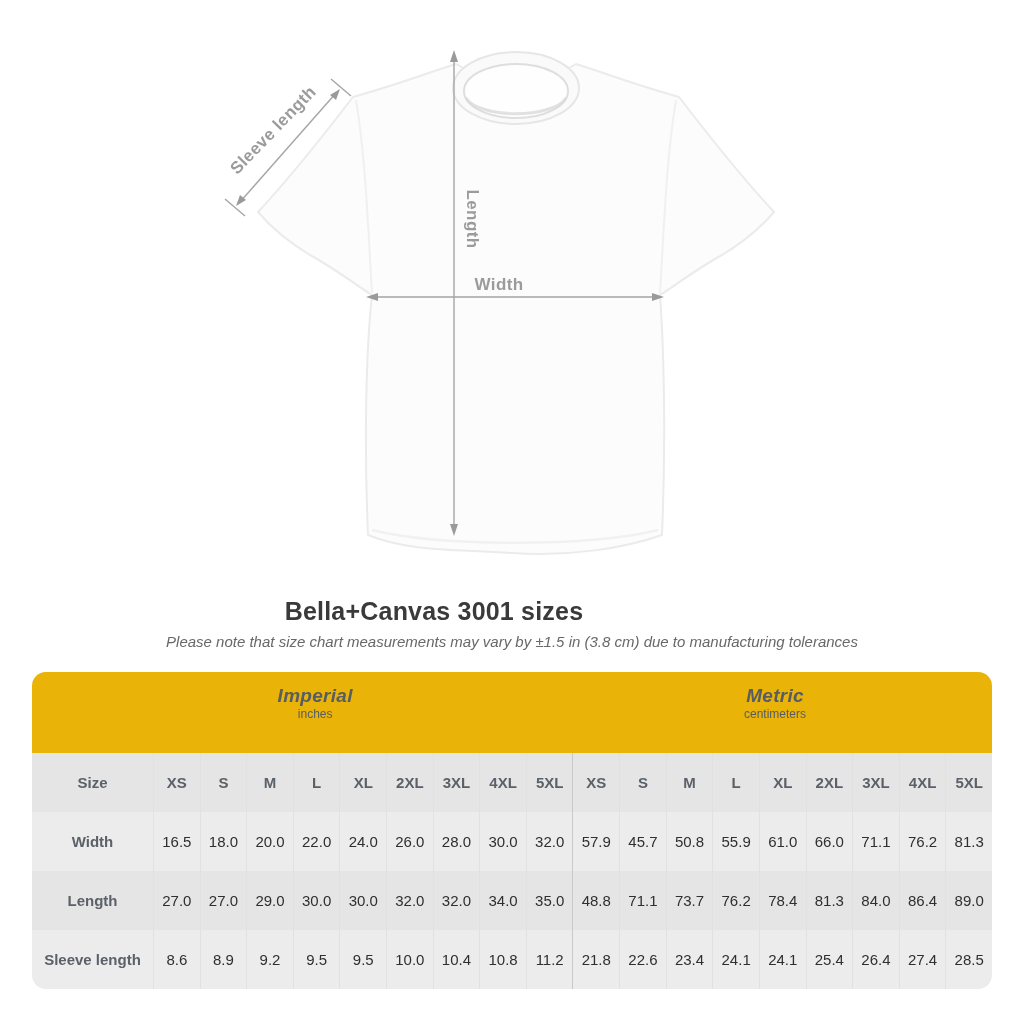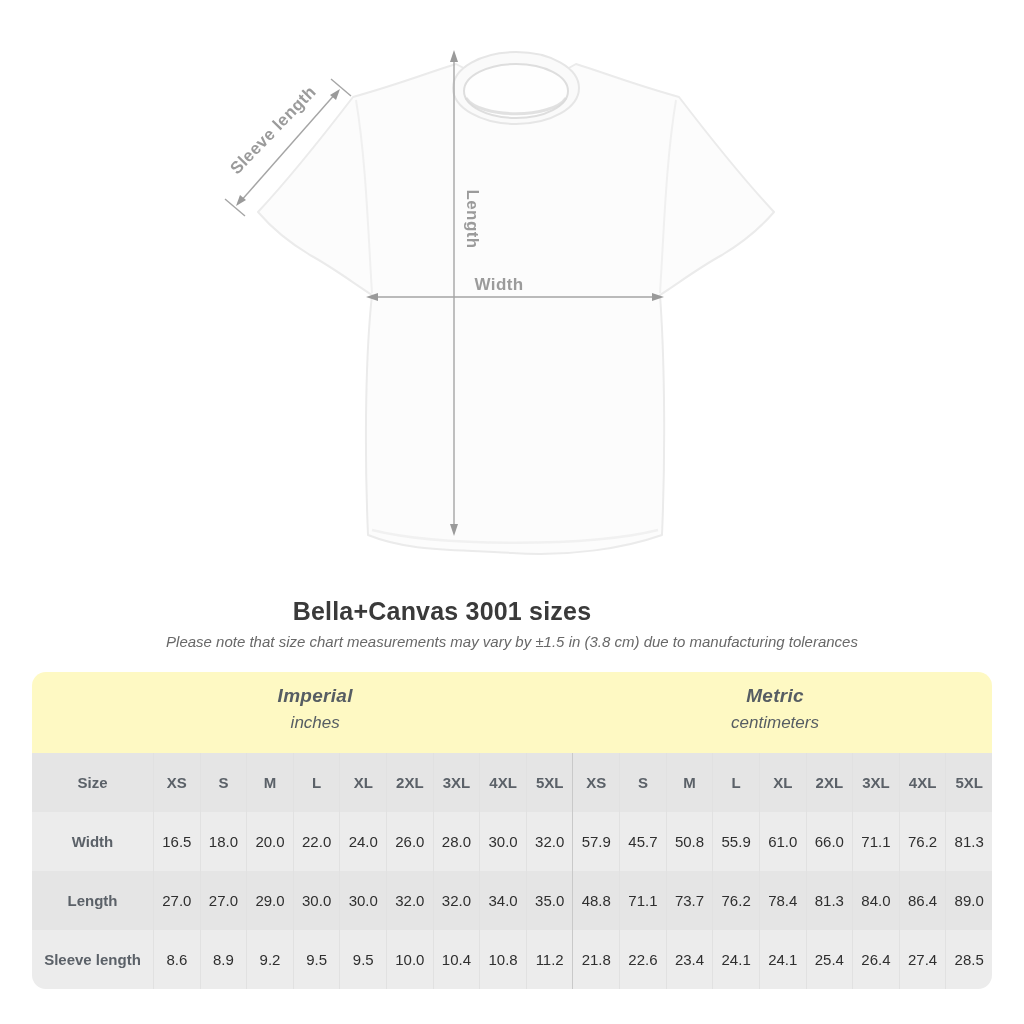--- a/index.html
+++ b/index.html
@@ -6,33 +6,33 @@
   .stage{
     position:relative;width:1024px;height:1024px;background:#ffffff;overflow:hidden;
     font-family:"Liberation Sans",sans-serif;
   }
   
   .diagram{position:absolute;left:180px;top:30px;width:660px;height:552px;}
   .diagram svg{display:block;}
   .dim-label{font-family:"Liberation Sans",sans-serif;font-weight:bold;font-size:17px;
     fill:#9b9b9b;letter-spacing:.4px;}
   
-  .title{position:absolute;top:597px;left:12px;width:860px;text-align:center;
+  .title{position:absolute;top:597px;left:4px;width:860px;text-align:center;
     font-size:25px;font-weight:bold;color:#3a3a3a;letter-spacing:.2px;}
   .subtitle{position:absolute;top:633px;left:0;width:1024px;text-align:center;
     font-size:15px;font-style:italic;color:#686868;}
   
   .size-table{position:absolute;left:32px;top:672px;width:960px;border-radius:14px;
     overflow:hidden;background:#ffffff;}
-  .unit-header{position:relative;height:81px;background:#fef9c3;}
+  .unit-header{position:relative;height:81px;background:#eab308;}
   .unit-group{position:absolute;top:13px;transform:translateX(-50%);text-align:center;}
   .unit-group.imperial{left:29.5%;}
   .unit-group.metric{left:77.4%;}
   .unit-name{font-size:19px;font-weight:bold;font-style:italic;color:#565d63;letter-spacing:.3px;}
-  .unit-sub{font-size:17px;font-style:italic;color:#565d63;margin-top:6px;}
+  .unit-sub{font-size:12px;color:#565d63;}
   .grid{display:grid;grid-template-columns:121px repeat(18,1fr);}
   .cell{height:59px;display:flex;align-items:center;justify-content:center;
     font-size:15px;color:#2f2f2f;border-left:1px solid #e1e1e1;}
   .cell.head{font-weight:bold;color:#5b6168;}
   .cell.label-col{border-left:none;font-weight:bold;color:#5b6168;font-size:15px;}
   .cell.group-start{border-left:1px solid #c9c9c9;}
   .r-white{background:#e5e5e5;}
   .r-gray{background:#ececec;}
 </style>
 </head>

